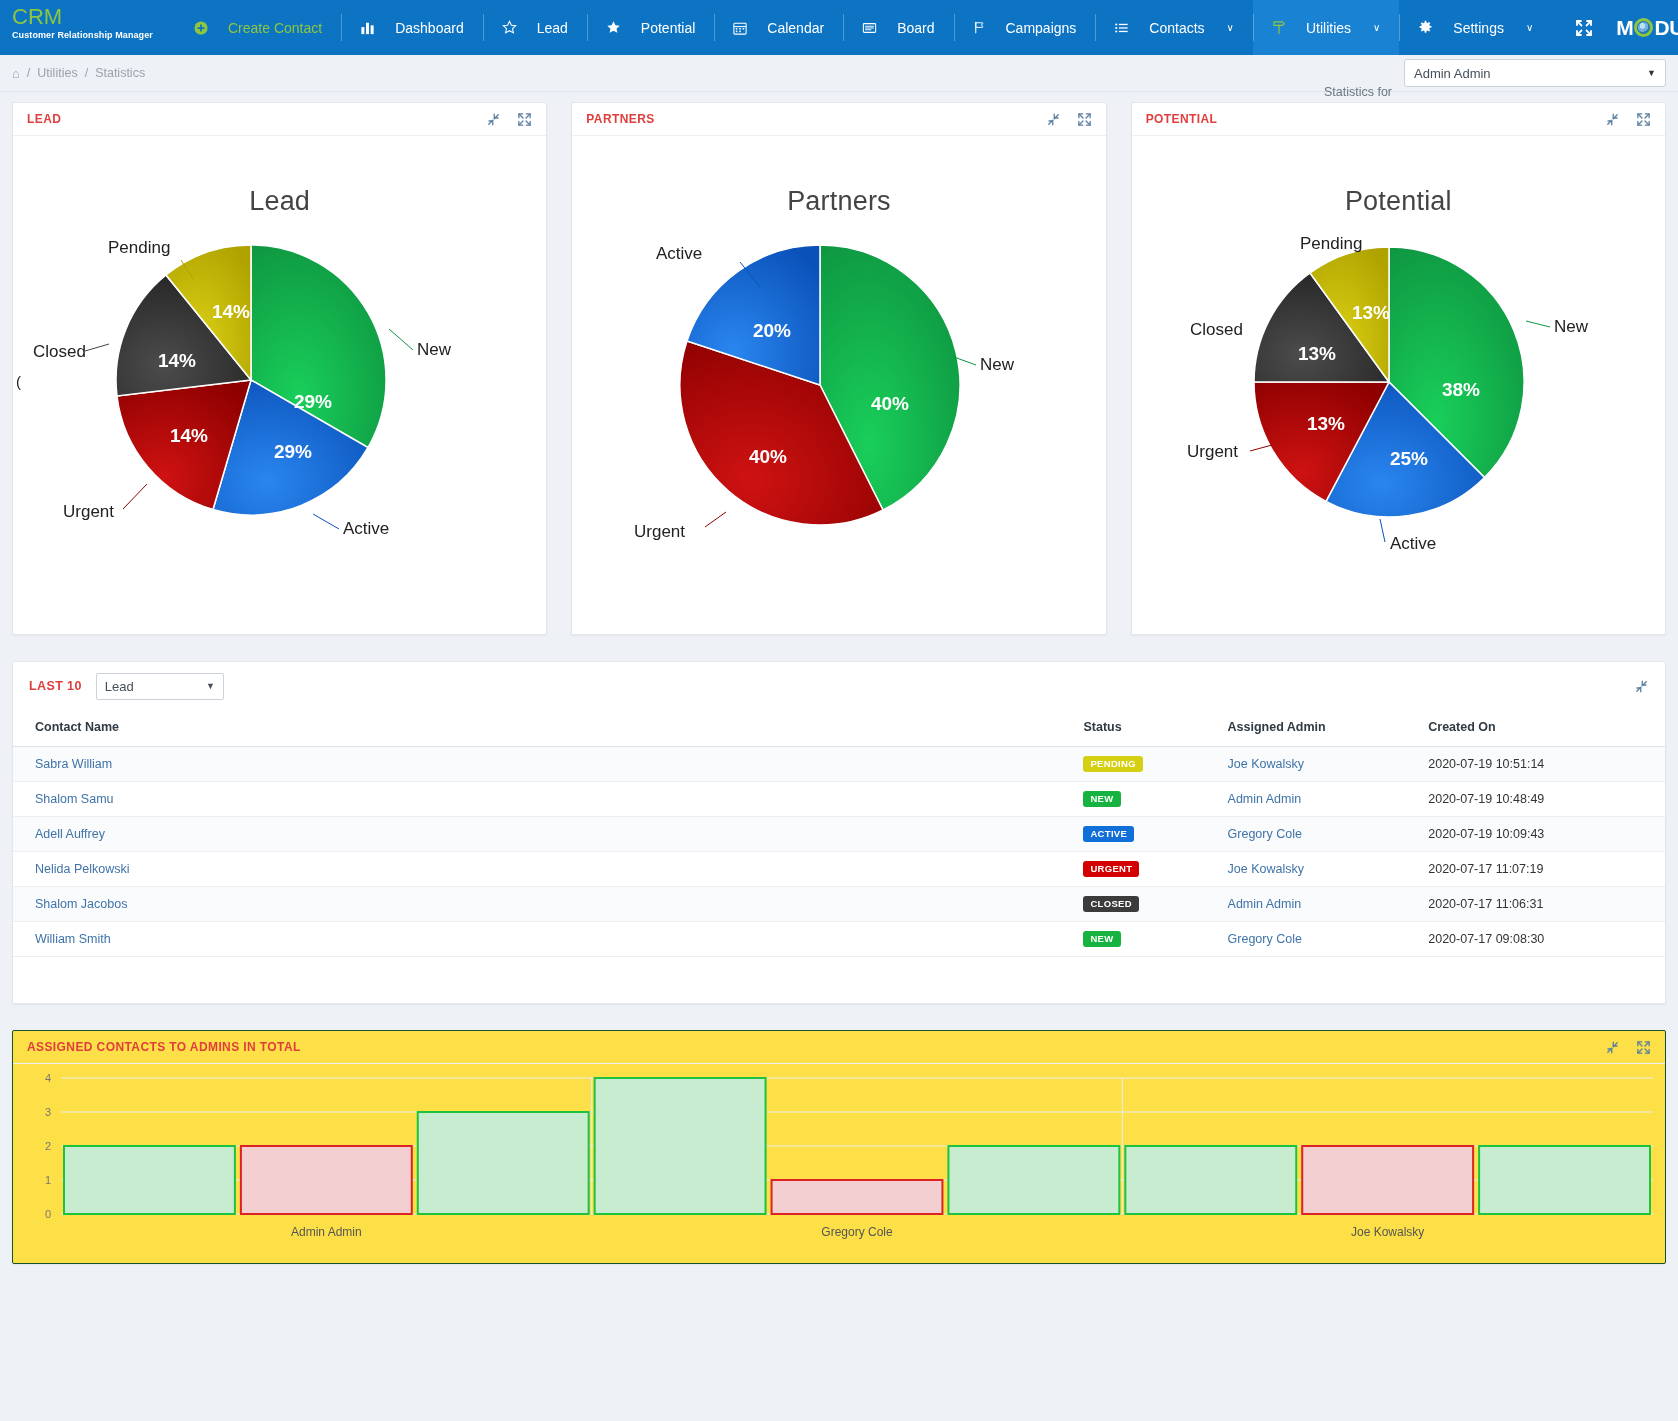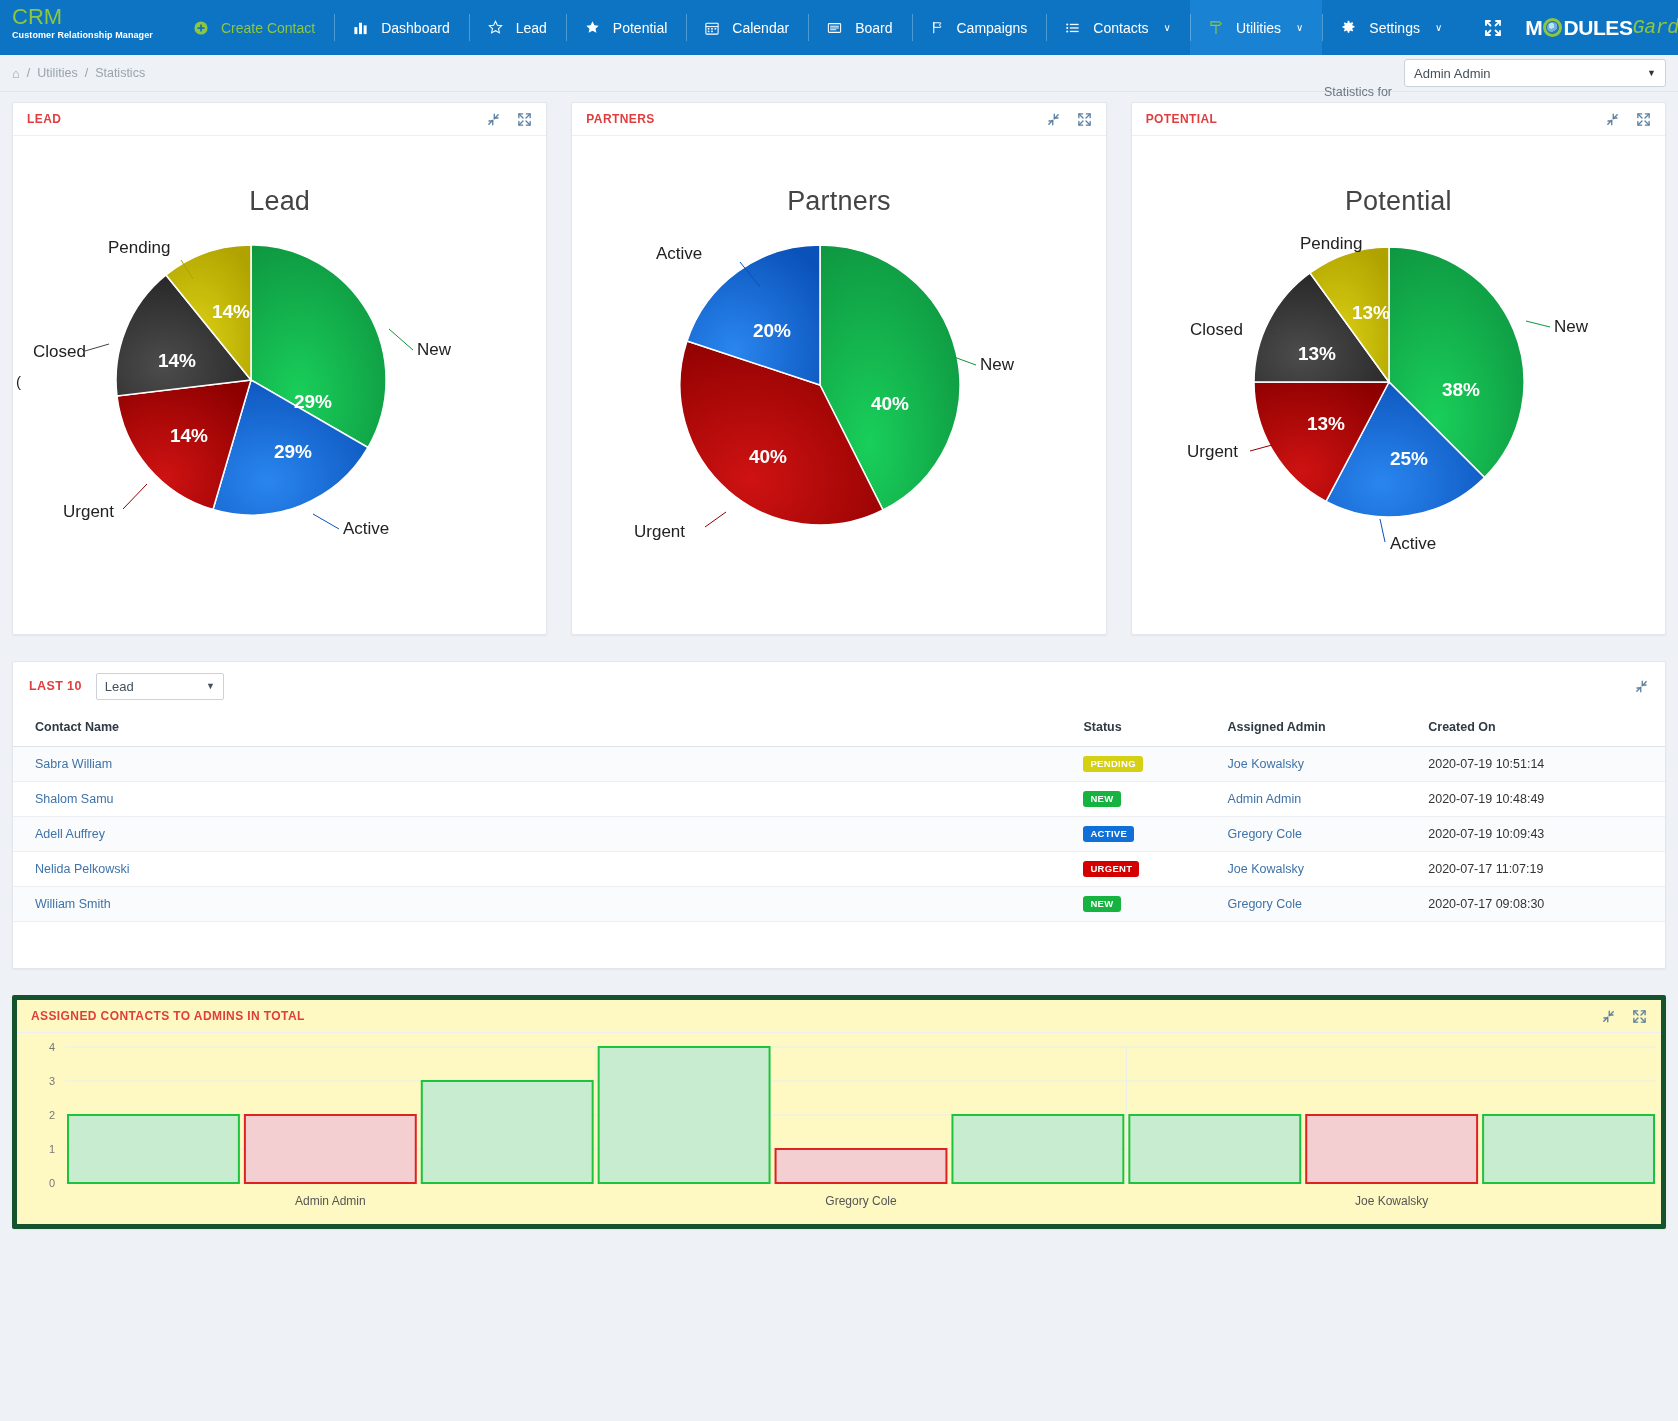--- a/index.html
+++ b/index.html
@@ -16,21 +16,21 @@
   
   .topbar {
     height:55px; background:#0d74c4; display:flex; align-items:stretch;
     color:#fff; position:relative;
   }
   .brand { padding:5px 0 0 12px; width:175px; flex:none; }
   .brand .crm { color:#8dc63f; font-size:22px; line-height:24px; font-weight:400; }
   .brand .sub { color:#ffffff; font-size:9px; font-weight:bold; letter-spacing:0.1px; margin-top:1px;}
   .nav { display:flex; align-items:stretch; flex:1; }
   .nav-item {
-    display:flex; align-items:center; gap:13px;
+    display:flex; align-items:center; gap:20px;
     padding:0 19px; font-size:14px; color:#fff; white-space:nowrap;
     position:relative; cursor:pointer;
   }
   .nav-item + .nav-item::before {
     content:""; position:absolute; left:0; top:14px; bottom:14px; width:1px;
     background:rgba(255,255,255,0.28);
   }
   .nav-item.active { background:#1a82d2; }
   .nav-item.create { color:#8dc63f; }
   .nav-item .caret { font-size:10px; margin-left:2px; }
@@ -117,21 +117,21 @@
     font-size:9.5px; font-weight:bold; color:#fff; letter-spacing:0.3px;
   }
   .b-pending { background:#d6d014; }
   .b-new { background:#17b341; }
   .b-active { background:#1070d8; }
   .b-urgent { background:#d40000; }
   .b-closed { background:#3b3b3b; }
   .table-foot { height:46px; }
 
   
-  .bar-panel { margin:26px 12px 0 12px; background:#fef9c3; border:5px solid #14532d; border-radius:2px;
+  .bar-panel { margin:26px 12px 0 12px; background:#fde047; border:1px solid #14532d; border-radius:2px;
     box-shadow:0 1px 2px rgba(0,0,0,0.05); height:234px; }
   .bar-body { position:relative; height:196px; }
 </style>
 </head>
 <body>
 
 <div class="topbar">
   <div class="brand">
     <div class="crm">CRM</div>
     <div class="sub">Customer Relationship Manager</div>
@@ -485,20 +485,26 @@
           <td class="c-admin"><span class="link">Gregory Cole</span></td>
           <td class="c-date">2020-07-19 10:09:43</td>
         </tr>
         <tr>
           <td class="c-name"><span class="link">Nelida Pelkowski</span></td>
           <td class="c-status"><span class="badge b-urgent">URGENT</span></td>
           <td class="c-admin"><span class="link">Joe Kowalsky</span></td>
           <td class="c-date">2020-07-17 11:07:19</td>
         </tr>
         <tr>
+          <td class="c-name"><span class="link">Shalom Jacobos</span></td>
+          <td class="c-status"><span class="badge b-closed">CLOSED</span></td>
+          <td class="c-admin"><span class="link">Admin Admin</span></td>
+          <td class="c-date">2020-07-17 11:06:31</td>
+        </tr>
+        <tr>
           <td class="c-name"><span class="link">William Smith</span></td>
           <td class="c-status"><span class="badge b-new">NEW</span></td>
           <td class="c-admin"><span class="link">Gregory Cole</span></td>
           <td class="c-date">2020-07-17 09:08:30</td>
         </tr>
       </tbody>
   </table>
   <div class="table-foot"></div>
 </div>
 

